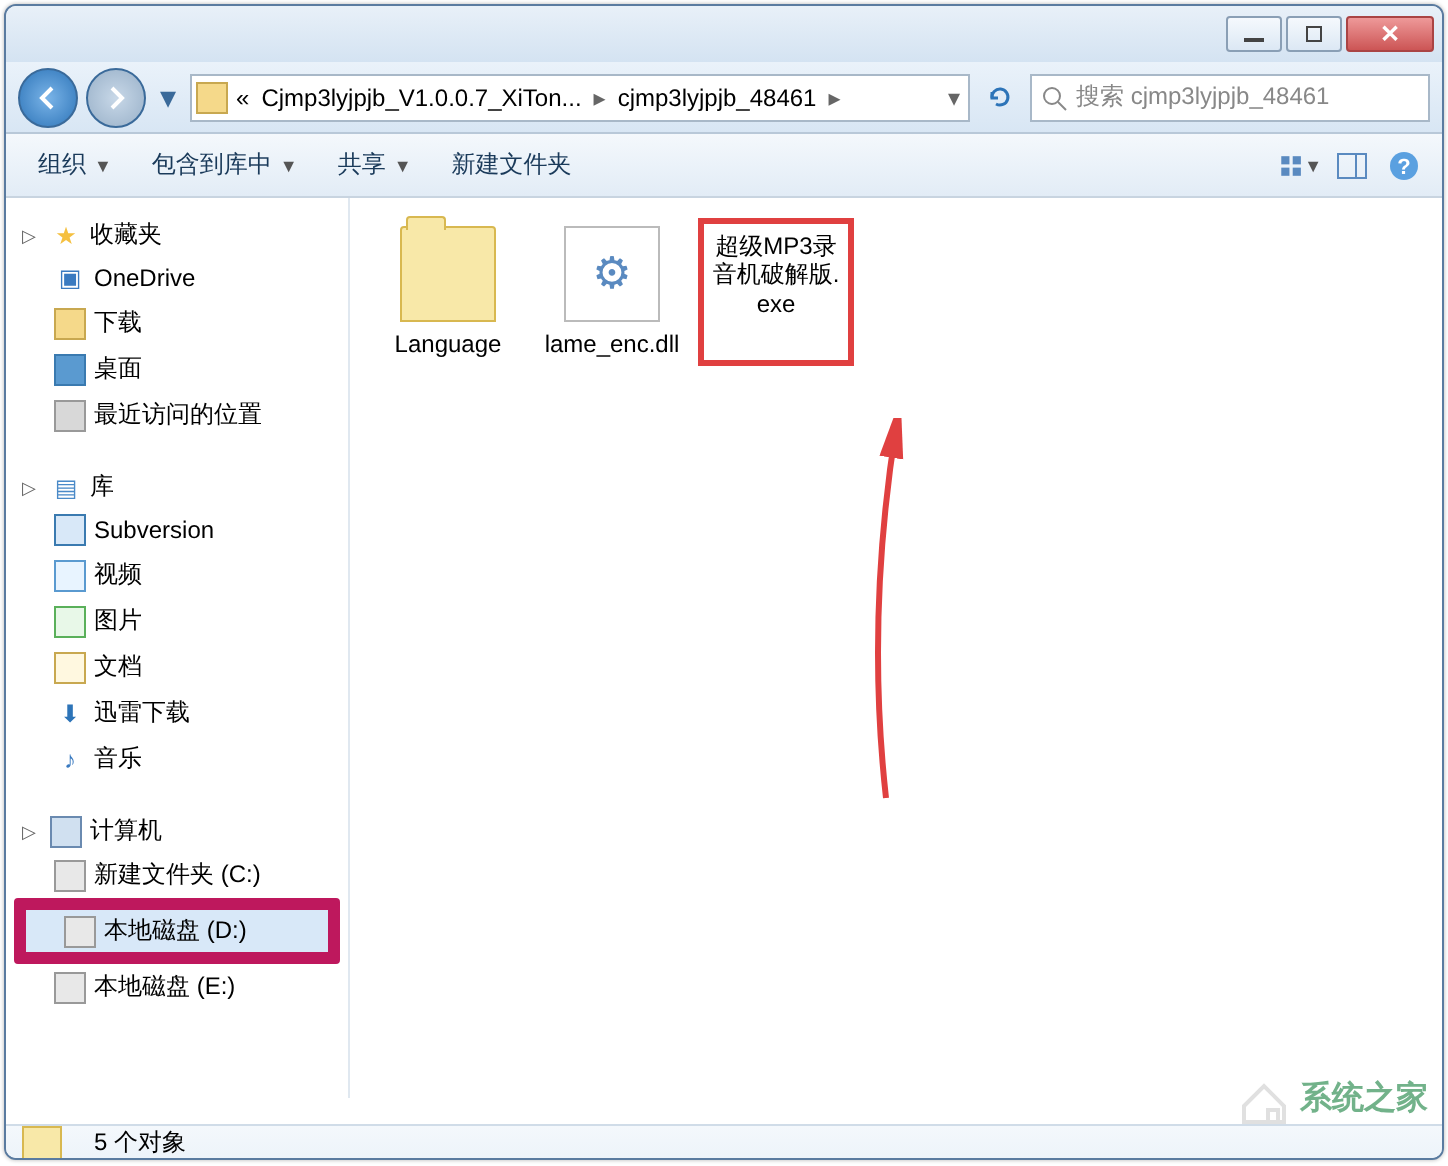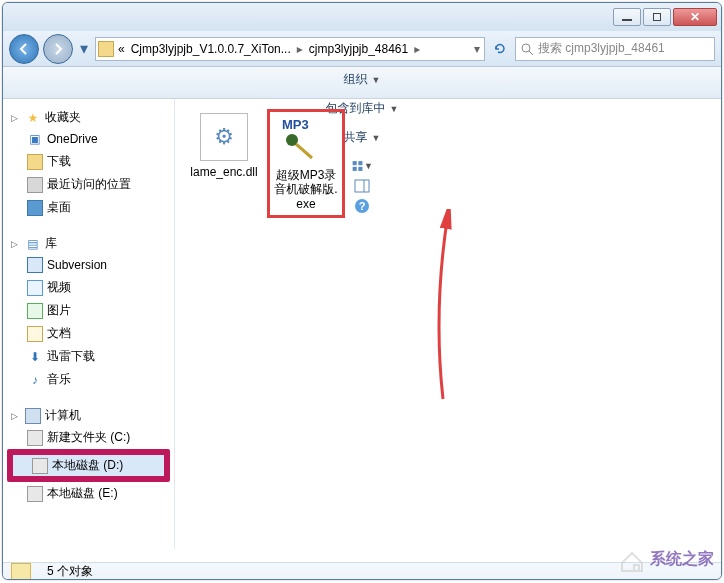--- a/index.html
+++ b/index.html
@@ -21,21 +21,21 @@
 
 .addr-bar { flex: 1; height: 24px; background: #fff; border: 1px solid #a8b8c8; display: flex; align-items: center; padding: 0 2px; gap: 2px; font-size: 12px; }
 .addr-icon { width: 16px; height: 16px; background: #f5d98a; border: 1px solid #c8a850; }
 .crumb { padding: 0 2px; white-space: nowrap; cursor: pointer; }
 .crumb-arrow { color: #666; padding: 0 2px; cursor: pointer; }
 .addr-ref { width: 22px; height: 22px; display: flex; align-items: center; justify-content: center; color: #2d74b8; cursor: pointer; }
 
 .search-bar { width: 200px; height: 24px; background: #fff; border: 1px solid #a8b8c8; display: flex; align-items: center; padding: 0 4px; gap: 4px; font-size: 12px; color: #888; }
 .search-icon { width: 14px; height: 14px; }
 
-.toolbar { height: 32px; background: linear-gradient(#f4f8fc, #e2ecf6); border-bottom: 1px solid #c8d4e0; display: flex; align-items: center; padding: 0 8px; gap: 4px; font-size: 12px; flex-direction: column; }
+.toolbar { height: 32px; background: linear-gradient(#f4f8fc, #e2ecf6); border-bottom: 1px solid #c8d4e0; display: flex; align-items: center; padding: 0 8px; gap: 4px; font-size: 12px; }
 .tb-item { padding: 4px 8px; display: flex; align-items: center; gap: 4px; cursor: pointer; color: #1a3a5a; }
 .tb-item .chev { font-size: 9px; color: #555; }
 .tb-spacer { flex: 1; }
 .tb-icon { width: 22px; height: 22px; display: flex; align-items: center; justify-content: center; cursor: pointer; }
 
 .body-area { display: flex; height: calc(100% - 28px - 36px - 32px - 30px); }
 
 .sidebar { width: 172px; border-right: 1px solid #e0e8f0; overflow-y: auto; padding: 8px 4px; font-size: 12px; }
 .tree-group { margin-bottom: 14px; }
 .tree-header { display: flex; align-items: center; gap: 4px; padding: 2px 4px; font-weight: normal; cursor: pointer; }
@@ -71,21 +71,21 @@
 .file-icon.exe { position: relative; font-size: 10px; font-weight: bold; color: #2050a0; }
 .file-icon.dat { background: #fff; border: 1px solid #ccc; }
 .file-name { font-size: 12px; line-height: 1.2; word-break: break-all; color: #000; }
 
 .red-arrow { position: absolute; left: 268px; top: 110px; width: 2px; height: 180px; pointer-events: none; }
 .red-arrow svg { position: absolute; top: 0; left: -20px; }
 
 .statusbar { height: 30px; background: linear-gradient(#f4f8fc, #e8f0f8); border-top: 1px solid #d0dce8; display: flex; align-items: flex-start; padding: 0 8px; gap: 16px; font-size: 12px; margin-top: 13px; }
 .status-icon { width: 20px; height: 20px; background: #f8e8a8; border: 1px solid #d8b850; }
 
-.watermark { position: absolute; right: 10px; bottom: 10px; font-size: 16px; color: #4c1d95; font-weight: bold; display: flex; align-items: center; gap: 4px; opacity: 0.6; pointer-events: none; }
+.watermark { position: absolute; right: 10px; bottom: 20px; font-size: 16px; color: #15803d; font-weight: bold; display: flex; align-items: center; gap: 4px; opacity: 0.6; pointer-events: none; }
 </style>
 </head>
 <body>
 
 <div class="window">
 
   <div class="titlebar">
     <div class="win-btn">
         <div class="dash"></div>
       </div>
@@ -142,20 +142,23 @@
         <span class="chev">▼</span>
       </div>
     <div class="tb-item">
         <span>包含到库中</span>
         <span class="chev">▼</span>
       </div>
     <div class="tb-item">
         <span>共享</span>
         <span class="chev">▼</span>
       </div>
+    <div class="tb-item">
+        <span>新建文件夹</span>
+      </div>
     <div class="tb-spacer"></div>
     <div class="tb-icon">
       <svg width="16" height="16" viewBox="0 0 16 16">
           <rect x="2" y="2" width="5" height="5" fill="#5a8ac0"></rect>
           <rect x="9" y="2" width="5" height="5" fill="#5a8ac0"></rect>
           <rect x="2" y="9" width="5" height="5" fill="#5a8ac0"></rect>
           <rect x="9" y="9" width="5" height="5" fill="#5a8ac0"></rect>
         </svg>
       <span style="font-size:9px;color:#555">▼</span>
     </div>
@@ -184,26 +187,26 @@
         </div>
         <div class="tree-item">
             <span class="ico cloud">▣</span>
             <span>OneDrive</span>
           </div>
         <div class="tree-item">
             <span class="ico folder-dl"></span>
             <span>下载</span>
           </div>
         <div class="tree-item">
+            <span class="ico desktop"></span>
+            <span>桌面</span>
+          </div>
+        <div class="tree-item">
             <span class="ico recent"></span>
             <span>最近访问的位置</span>
-          </div>
-        <div class="tree-item">
-            <span class="ico desktop"></span>
-            <span>桌面</span>
           </div>
       </div>
 
       <div class="tree-group">
         <div class="tree-header">
           <span class="exp">▷</span>
             <span class="ico lib">▤</span>
           <span>库</span>
         </div>
         <div class="tree-item">
@@ -248,33 +251,28 @@
           </div>
         <div class="tree-item">
             <span class="ico drive"></span>
             <span>本地磁盘 (E:)</span>
           </div>
       </div>
     </div>
 
     <div class="content">
       <div class="file-item">
+        <div class="file-icon folder"></div>
+        <div class="file-name">Language</div>
+      </div>
+      <div class="file-item">
         <div class="file-icon dll"></div>
         <div class="file-name">lame_enc.dll</div>
       </div>
       <div class="file-item highlighted">
-        <div class="file-icon exe">
-          <div style="text-align:left;width:100%">
-            <div style="font-size:13px">MP3</div>
-            <svg width="36" height="30" viewBox="0 0 36 30">
-              <circle cx="10" cy="8" r="6" fill="#3a6a2a"></circle>
-              <line x1="14" y1="12" x2="30" y2="26" stroke="#c0a030" stroke-width="3"></line>
-            </svg>
-          </div>
-        </div>
         <div class="file-name">超级MP3录音机破解版.exe</div>
       </div>
 
       <div class="red-arrow">
         <svg width="60" height="200">
           <defs>
               <marker id="ah" markerWidth="10" markerHeight="10" refX="5" refY="2" orient="auto">
                 <path d="M0,0 L10,2 L0,4 Z" fill="#e04040"></path>
               </marker>
             </defs>

